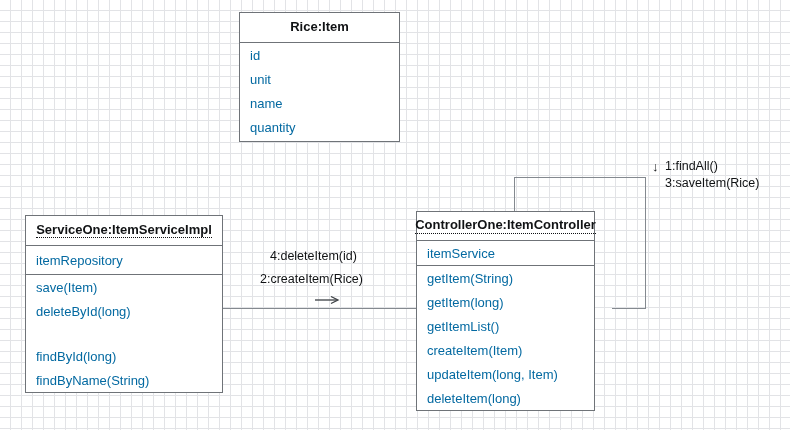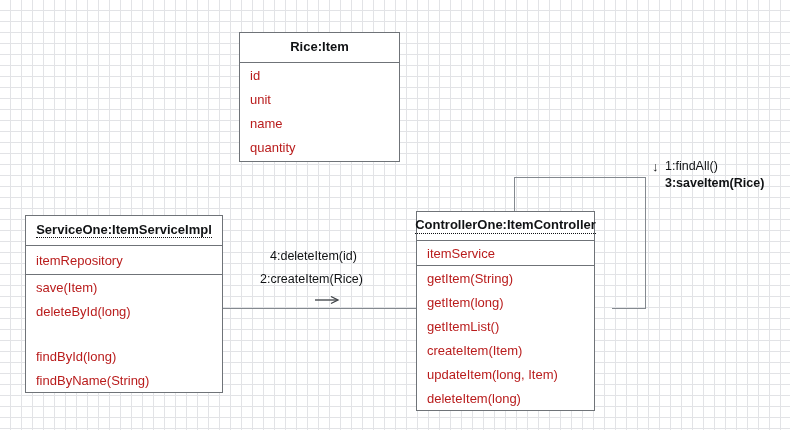--- a/index.html
+++ b/index.html
@@ -50,21 +50,21 @@
     border-bottom: none;
   }
   .uml-section {
     box-sizing: border-box;
   }
   .uml-section.divided {
     border-bottom: 1px solid #6f7378;
   }
   .uml-row {
     font-size: 13px;
-    color: #b91c1c;
+    color: #0369a1;
     padding-left: 10px;
     display: flex;
     align-items: center;
     box-sizing: border-box;
   }
   .edge-label {
     position: absolute;
     font-size: 12.5px;
     color: #101214;
     white-space: nowrap;
@@ -97,21 +97,21 @@
 
   <div class="conn conn-h" style="left:223px; top:308px; width:193px;"></div>
 
   <svg class="overlay" viewBox="0 0 790 430">
     <g stroke="#3c4044" stroke-width="1.3" fill="none">
       <line x1="315" y1="300" x2="337" y2="300"></line>
       <path d="M331 296.5 L338 300 L331 303.5" stroke-linejoin="miter"></path>
     </g>
   </svg>
 
-  <div class="uml-class" style="left:239px; top:32px; width:161px; height:130px;">
+  <div class="uml-class" style="left:239px; top:12px; width:161px; height:130px;">
     <div class="uml-header plain" style="height:30px;">
       <span>Rice:Item</span>
     </div>
     <div class="uml-section">
       <div class="uml-row" style="height:24px;">id</div>
       <div class="uml-row" style="height:24px;">unit</div>
       <div class="uml-row" style="height:24px;">name</div>
       <div class="uml-row" style="height:24px;">quantity</div>
     </div>
   </div>
@@ -146,15 +146,15 @@
       <div class="uml-row" style="height:24px;">updateItem(long, Item)</div>
       <div class="uml-row" style="height:24px;">deleteItem(long)</div>
     </div>
   </div>
 
   <div class="edge-label" style="left:270px; top:248px;">4:deleteItem(id)</div>
   <div class="edge-label" style="left:260px; top:271px;">2:createItem(Rice)</div>
 
   <div class="edge-label" style="left:652px; top:158px; font-size:13px;">↓</div>
   <div class="edge-label" style="left:665px; top:158px;">1:findAll()</div>
-  <div class="edge-label" style="left:665px; top:175px;font-weight:bold;">3:saveItem(Rice)</div>
+  <div class="edge-label" style="left:665px; top:175px;">3:saveItem(Rice)</div>
 
 </div>
 
 </body></html>

